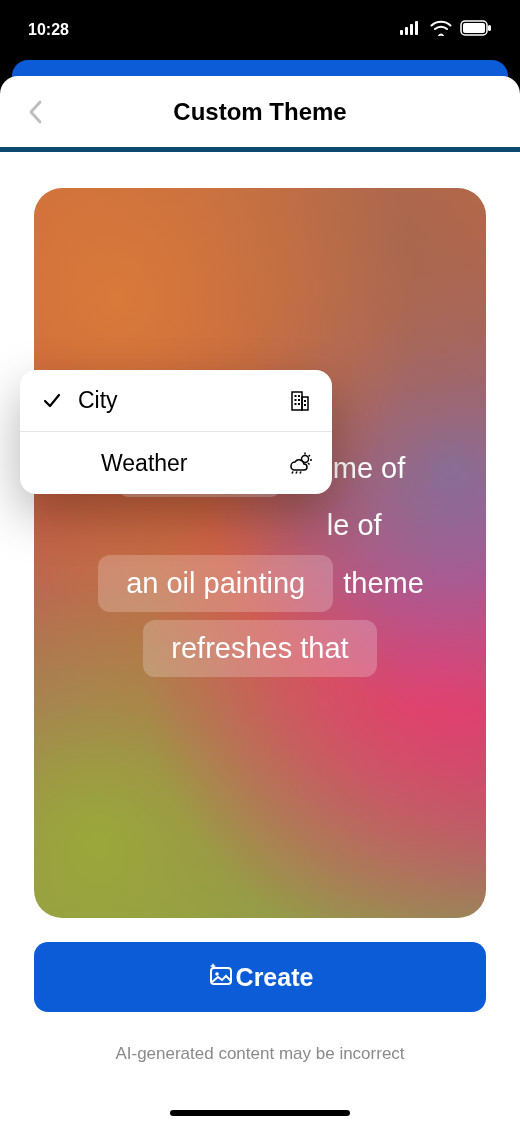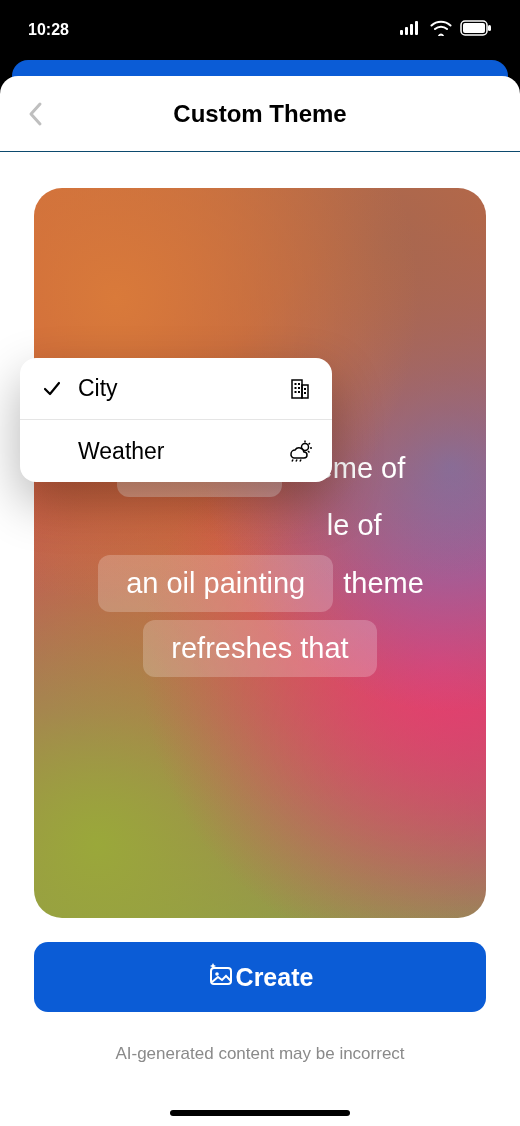--- a/index.html
+++ b/index.html
@@ -48,21 +48,21 @@
       border-radius: 18px 18px 0 0;
       z-index: 2;
       display: flex;
       flex-direction: column;
     }
     .modal-header {
       height: 76px;
       display: flex;
       align-items: center;
       position: relative;
-      border-bottom: 1px solid #0c4a6e;
+      border-bottom: 5px solid #0c4a6e;
     }
     .back-btn {
       position: absolute;
       left: 20px;
       width: 30px;
       height: 30px;
       display: flex;
       align-items: center;
       justify-content: center;
       cursor: pointer;
@@ -114,39 +114,39 @@
       padding: 4px 28px;
       color: #fff;
       margin: 4px 2px;
       font-weight: 500;
     }
     .chip.selected {
       background: rgba(255,255,255,0.32);
     }
     .dropdown {
       position: absolute;
-      top: 282px;
+      top: 294px;
       left: 20px;
       width: 312px;
       background: #fff;
       border-radius: 16px;
       box-shadow: 0 20px 50px rgba(0,0,0,0.3);
       overflow: hidden;
     }
     .dropdown-item {
       height: 62px;
       display: flex;
       align-items: center;
       padding: 0 18px;
       font-size: 23px;
       color: #000;
       cursor: pointer;
       border-bottom: 1px solid #e5e5e5;
     }
-    .dropdown-item:last-child { border-bottom: none; }
+    .dropdown-item:last-child { border-bottom: none; margin-left: 23px; }
     .dropdown-check {
       width: 28px;
       display: flex;
       align-items: center;
       justify-content: center;
     }
     .dropdown-label {
       flex: 1;
       padding-left: 12px;
     }

